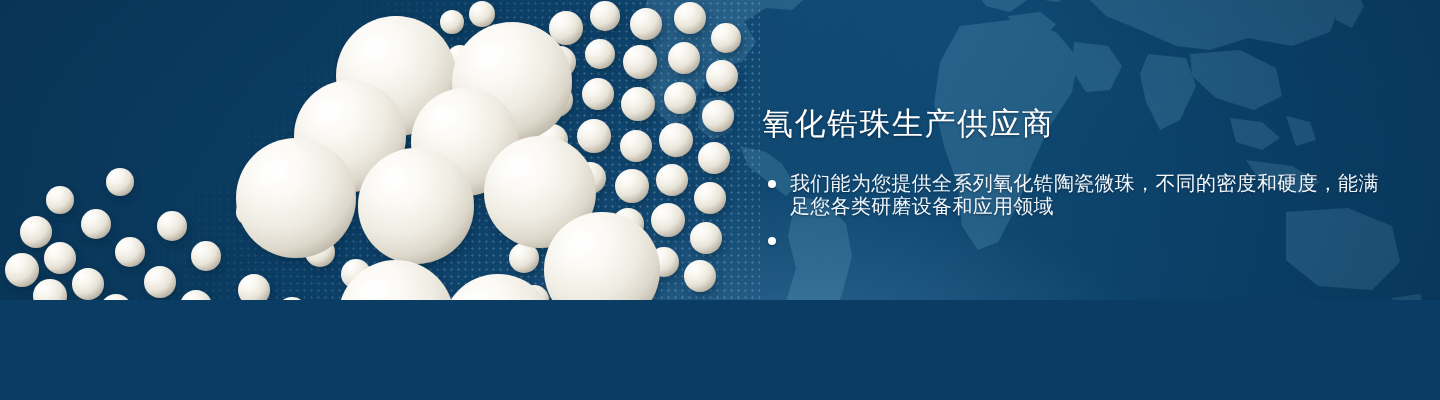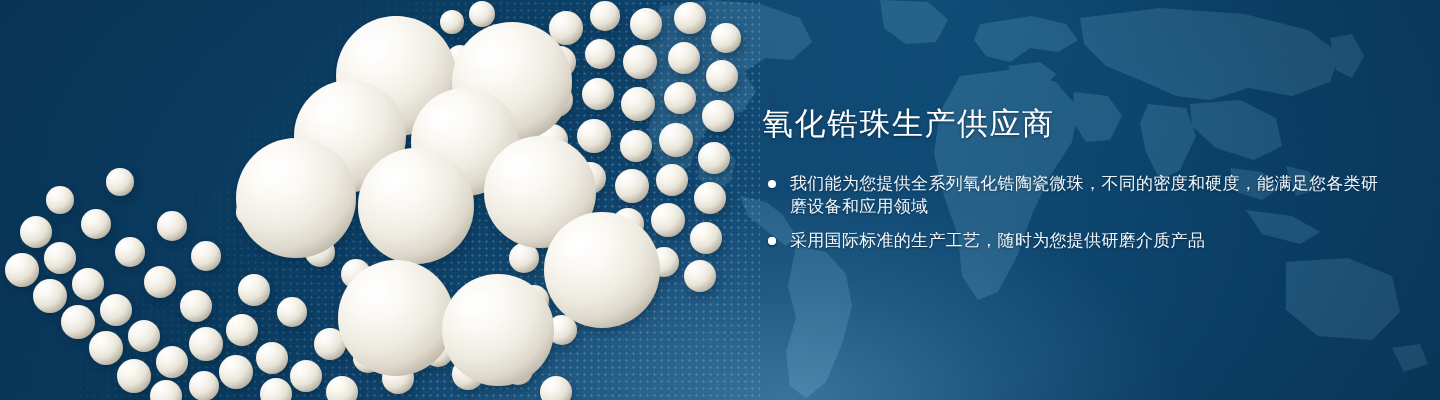--- a/index.html
+++ b/index.html
@@ -1,21 +1,21 @@
 <!DOCTYPE html>
 <html><head>
 <meta charset="utf-8">
 <style>
   html,body{margin:0;padding:0;background:#0b3c63;}
   *{box-sizing:border-box;}
 
   .banner{
     position:relative;
     width:1440px;
-    height:400px;
+    height:300px;
     overflow:hidden;
     font-family:"Liberation Sans","DejaVu Sans",sans-serif;
     background:#0b3f68;
   }
 
   
   .bg-base{
     position:absolute; inset:0;
     background:
       radial-gradient(ellipse 560px 300px at 790px 400px, rgba(92,150,190,0.55) 0%, rgba(70,125,166,0.30) 38%, rgba(35,85,125,0.06) 70%, rgba(0,0,0,0) 100%),
@@ -75,21 +75,21 @@
   }
   .bullets{
     list-style:none;
     margin:28px 0 0 0;
     padding:0;
   }
   .bullet{
     position:relative;
     padding-left:28px;
     margin-bottom:11px;
-    font-size:17px;
+    font-size:20px;
     line-height:23px;
     color:#f2f7fb;
     text-shadow:0 1px 2px rgba(2,20,38,.5);
     letter-spacing:.3px;
   }
   .bullet:last-child{margin-bottom:0;}
   .dot{
     position:absolute;
     left:6px; top:8px;
     width:8px; height:8px;
@@ -298,20 +298,16 @@
     <h1 class="headline">氧化锆珠生产供应商</h1>
 
     <ul class="bullets">
       <li class="bullet">
         <span class="dot"></span>
         <span>我们能为您提供全系列氧化锆陶瓷微珠，不同的密度和硬度，能满足您各类研磨设备和应用领域</span>
       </li>
       <li class="bullet">
         <span class="dot"></span>
       </li>
-      <li class="bullet">
-        <span class="dot"></span>
-        <span>采用国际标准的生产工艺，随时为您提供研磨介质产品</span>
-      </li>
     </ul>
   </div>
 
 </div>
 
 </body></html>

